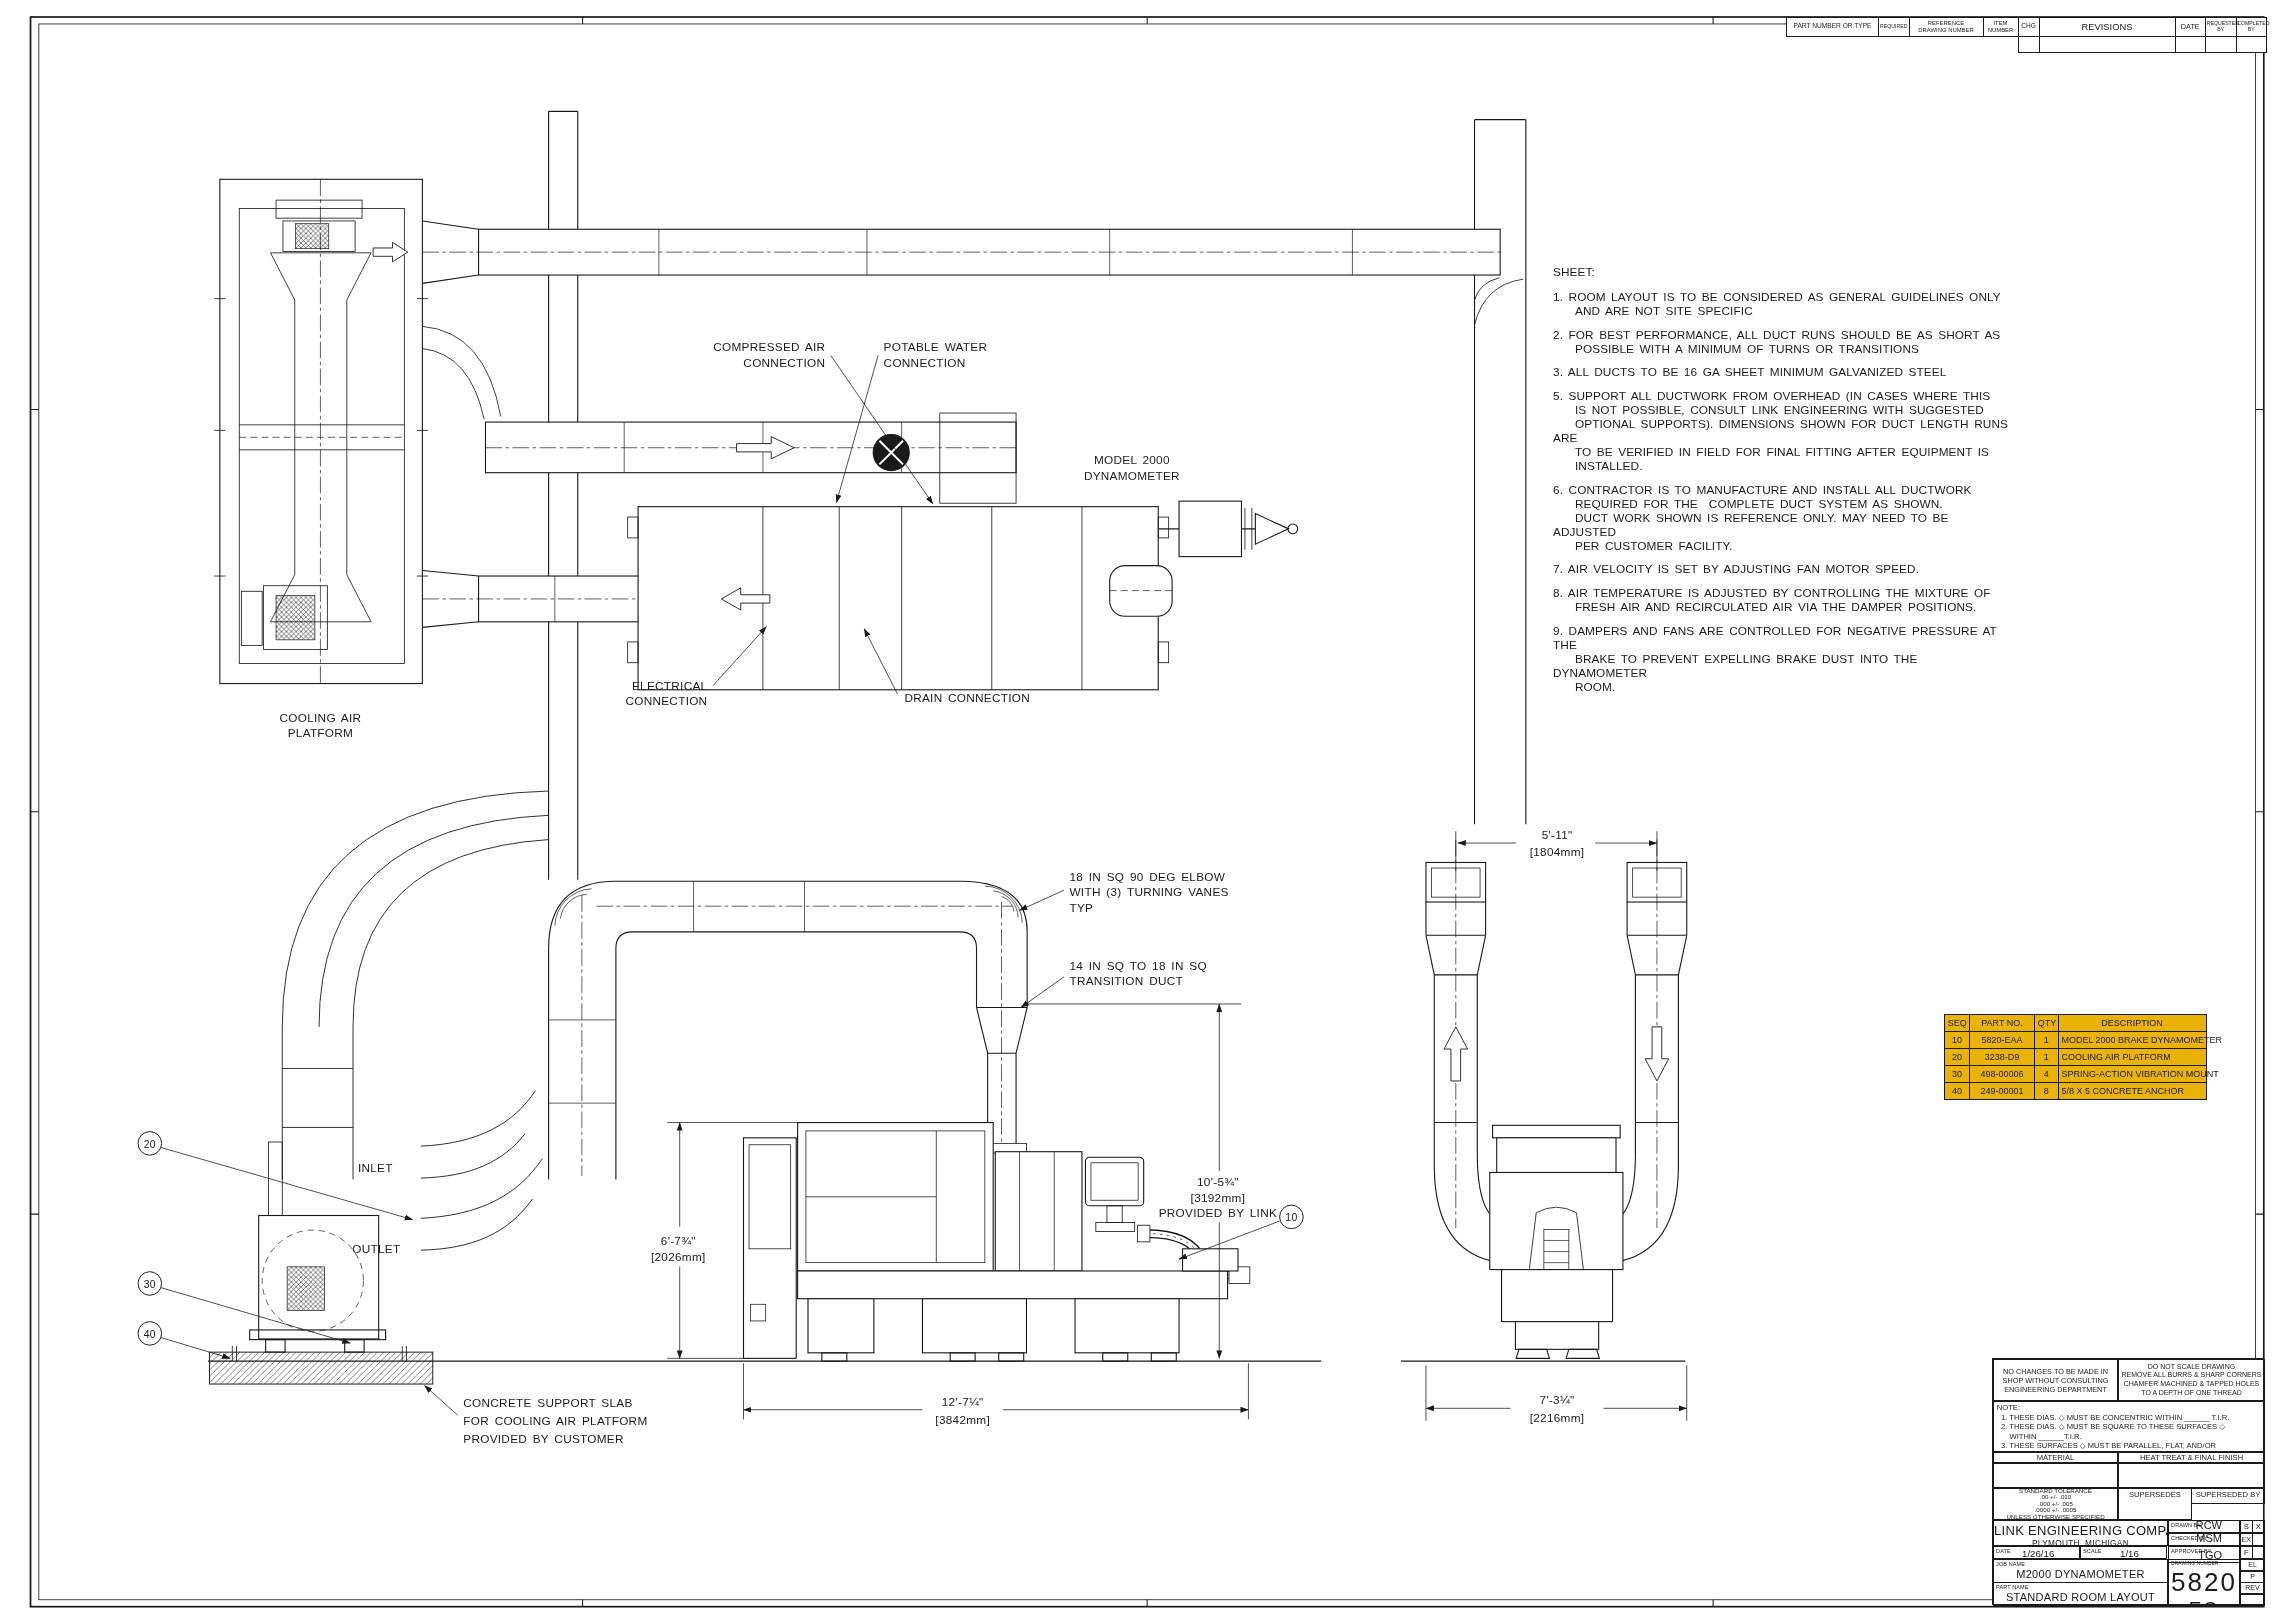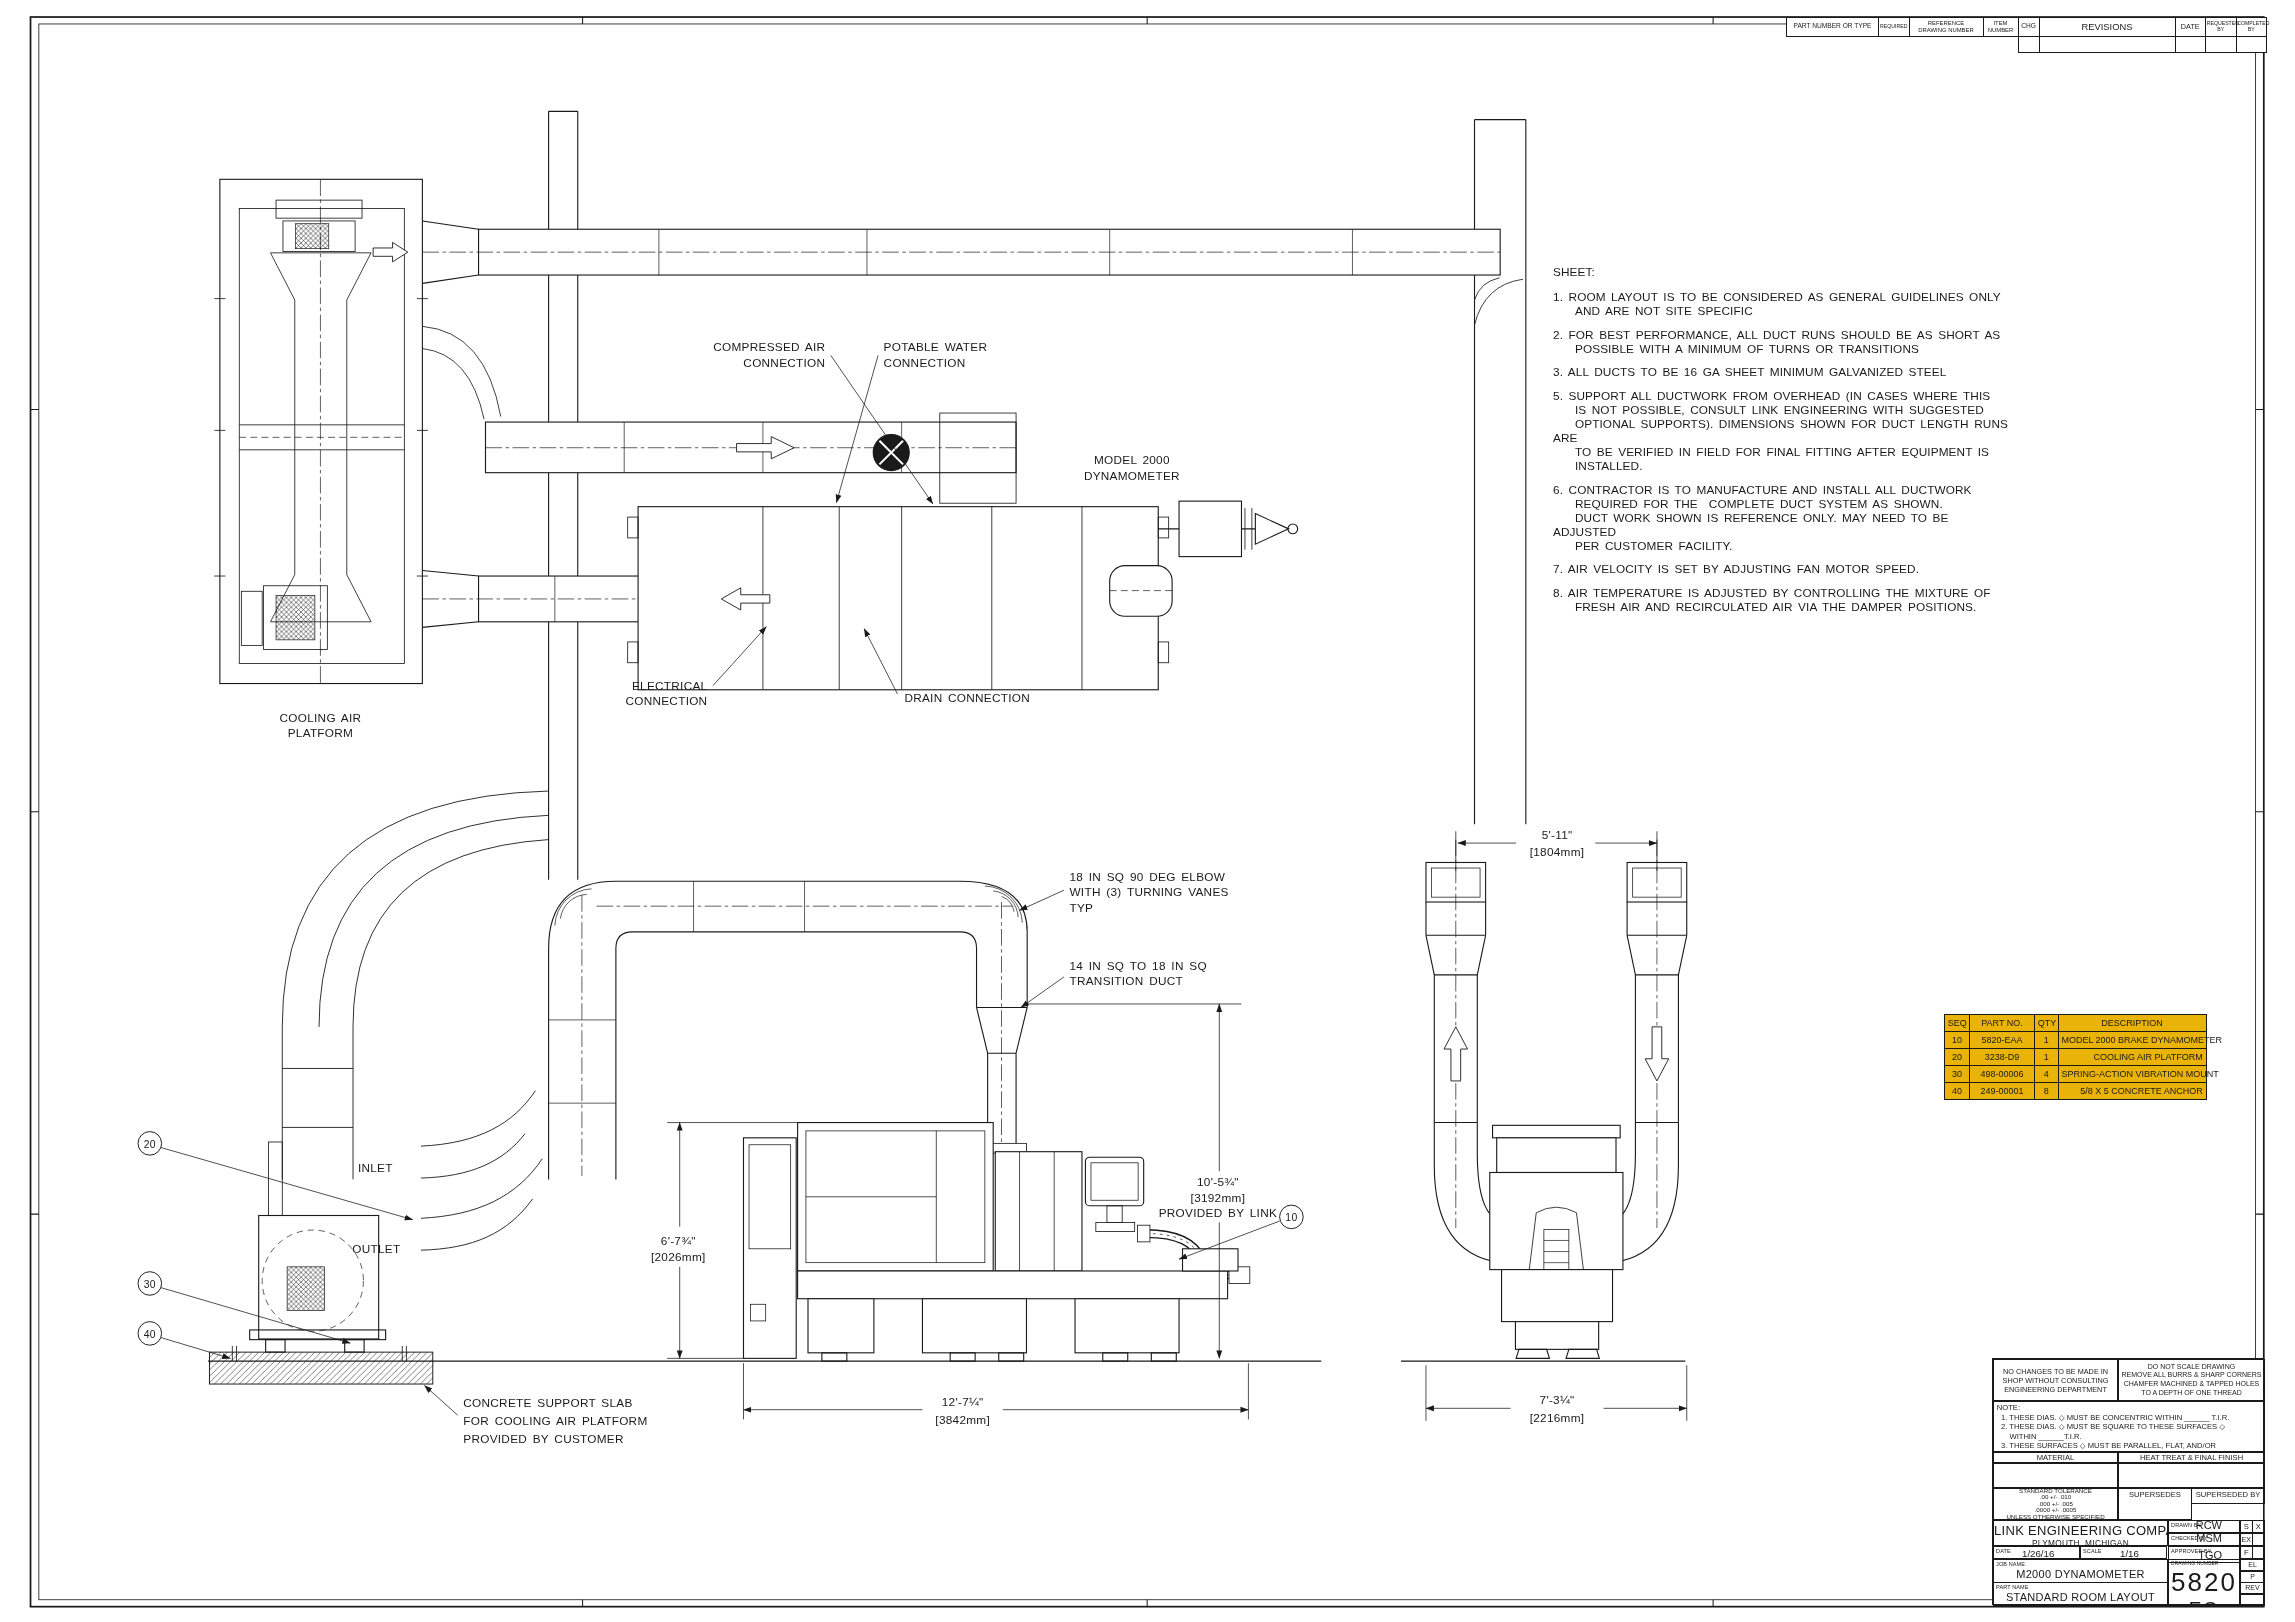--- a/index.html
+++ b/index.html
@@ -19,21 +19,21 @@
   .rev-table td{border:0.8px solid #1a1a1a;text-align:center;vertical-align:middle;
                 padding:0 0.7px;line-height:1.05;}
   .rev-table tr.hdr td{height:18px;}
   .rev-table tr.blank td{height:15.3px;}
   .rev-table td.nb{border:0;}
   .fz7{font-size:5.2px}.fz8{font-size:5.9px}.fz9{font-size:6.6px}.fz10{font-size:7.3px}.fz13{font-size:9.4px}
 
   
   .parts-table{border-collapse:collapse;table-layout:fixed;background:#eab308;font-size:9px;}
   .parts-table td{border:1px solid #1a1a1a;height:16px;text-align:center;padding:0 2.8px;white-space:nowrap;}
-  .parts-table td.l{text-align:right;}
+  .parts-table td.l{text-align:left;}
 
   
   .tb{border:1.4px solid #1a1a1a;background:#fff;}
   .tbc{position:absolute;box-sizing:border-box;border:0.8px solid #1a1a1a;overflow:hidden;}
   .cen{display:flex;align-items:center;justify-content:center;text-align:center;}
   .tbl{position:absolute;top:0.7px;left:2.1px;font-size:5.5px;white-space:nowrap;letter-spacing:0.1px;}
   .tbv{position:absolute;right:17px;bottom:0.7px;font-size:11px;}
   .tbv2{position:absolute;left:28px;top:0.7px;font-size:9.7px;}
   .company{font-size:13px;text-align:center;margin-top:2.1px;letter-spacing:0.3px;white-space:nowrap;}
   .city{font-size:8.3px;text-align:center;letter-spacing:0.3px;}
@@ -388,20 +388,23 @@
     OPTIONAL SUPPORTS). DIMENSIONS SHOWN FOR DUCT LENGTH RUNS ARE
     TO BE VERIFIED IN FIELD FOR FINAL FITTING AFTER EQUIPMENT IS
     INSTALLED.</div>
   <div class="note-item pre">6. CONTRACTOR IS TO MANUFACTURE AND INSTALL ALL DUCTWORK
     REQUIRED FOR THE  COMPLETE DUCT SYSTEM AS SHOWN.
     DUCT WORK SHOWN IS REFERENCE ONLY. MAY NEED TO BE ADJUSTED
     PER CUSTOMER FACILITY.</div>
   <div class="note-item pre">7. AIR VELOCITY IS SET BY ADJUSTING FAN MOTOR SPEED.</div>
   <div class="note-item pre">8. AIR TEMPERATURE IS ADJUSTED BY CONTROLLING THE MIXTURE OF
     FRESH AIR AND RECIRCULATED AIR VIA THE DAMPER POSITIONS.</div>
+  <div class="note-item pre">9. DAMPERS AND FANS ARE CONTROLLED FOR NEGATIVE PRESSURE AT THE
+    BRAKE TO PREVENT EXPELLING BRAKE DUST INTO THE DYNAMOMETER
+    ROOM.</div>
 </div>
 
 <table class="parts-table abs" style="left:1944px;top:1014px;width:262px;">
   <colgroup>
         <col style="width:25px">
         <col style="width:65px">
         <col style="width:23.6px">
         <col style="width:148px">
       </colgroup>
   <tbody>

